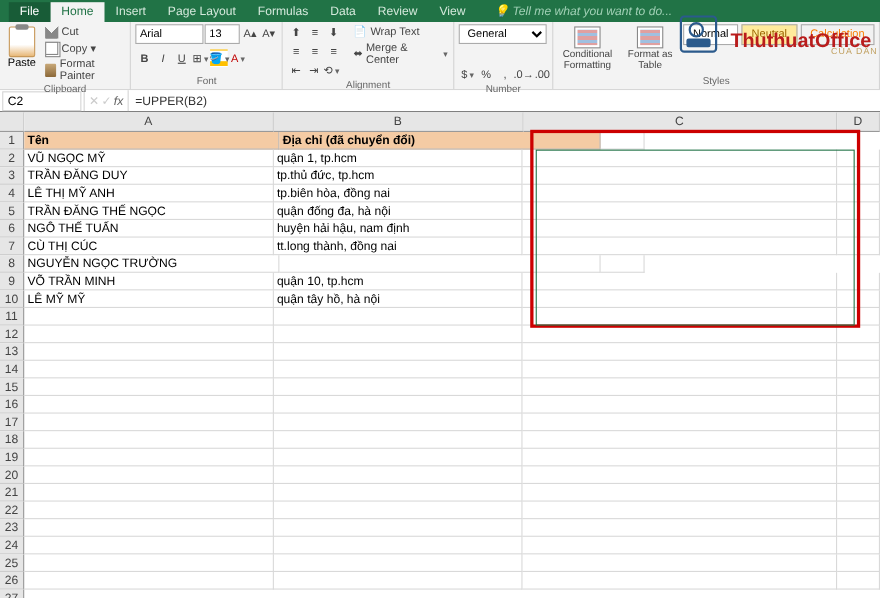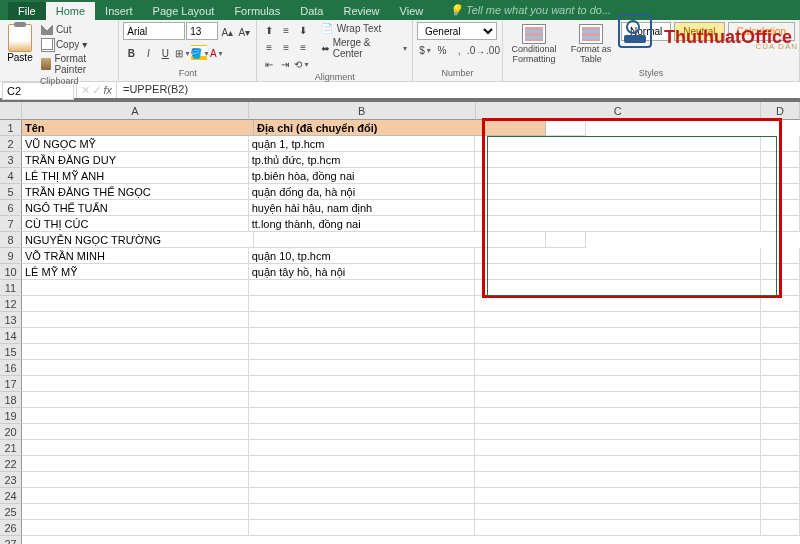--- a/index.html
+++ b/index.html
@@ -15,45 +15,45 @@
 .group-body{display:flex;align-items:flex-start;gap:3px;flex:1}
 .paste-btn{display:flex;flex-direction:column;align-items:center;width:36px;padding-top:2px}
 .paste-icon{width:24px;height:28px;background:linear-gradient(#fff 60%,#e8b878);border:1px solid #c89858;border-radius:2px;position:relative}
 .paste-icon::before{content:"";position:absolute;top:-3px;left:5px;width:12px;height:5px;background:#888;border-radius:2px}
 .small-btns{display:flex;flex-direction:column;gap:1px;font-size:10px;color:#444}
 .small-btn{display:flex;align-items:center;gap:3px;padding:1px 2px}
 .mini-icon{width:12px;height:12px;display:inline-block}
 .cut-i{background:linear-gradient(45deg,#888 45%,transparent 45%),linear-gradient(-45deg,#888 45%,transparent 45%)}
 .copy-i{background:#fff;border:1px solid #888;box-shadow:1px 1px 0 #fff,1px 1px 0 1px #888}
 .brush-i{background:linear-gradient(#c8a878,#8b6838);border-radius:1px}
-.font-row{display:flex;gap:1px;align-items:flex-end;margin-bottom:2px}
+.font-row{display:flex;gap:1px;align-items:center;margin-bottom:2px}
 .font-sel{border:1px solid #ababab;background:#fff;font-size:10px;padding:1px 3px;height:18px}
 .fname{width:62px}
 .fsize{width:32px}
 .sq-btn{width:16px;height:16px;border:1px solid transparent;display:flex;align-items:center;justify-content:center;font-size:10px;color:#444;cursor:pointer}
 .bold{font-weight:bold}
 .italic{font-style:italic}
 .underline{text-decoration:underline}
 .align-grid{display:grid;grid-template-columns:repeat(3,16px);gap:1px}
 .align-extras{display:flex;flex-direction:column;gap:1px;font-size:10px;color:#444;margin-left:6px}
 .ext-btn{display:flex;align-items:center;gap:3px;padding:1px}
-.num-col{display:flex;flex-direction:column;gap:2px}
+.num-col{display:flex;flex-direction:column;gap:20px}
 .cond-btn{display:flex;flex-direction:column;align-items:center;width:54px;font-size:9px;color:#444;text-align:center;padding-top:2px}
 .cond-icon{width:24px;height:20px;background:#fff;border:1px solid #888;position:relative}
 .cond-icon::after{content:"";position:absolute;inset:2px;background:repeating-linear-gradient(#e0a0a0 0 3px,#a0c0e0 3px 6px)}
 .style-pills{display:flex;gap:3px}
 .pill{border:1px solid #ababab;padding:3px 8px;font-size:10px;background:#fff}
 .pill.neutral{background:#ffeb9c;color:#9c6500}
 .pill.calc{background:#f2f2f2;color:#fa7d00}
 .watermark{position:absolute;right:8px;top:14px;z-index:10;font-size:18px;font-weight:bold;color:#b91c1c;display:flex;align-items:flex-end;gap:12px}
 .wm-logo{width:34px;height:34px;border:2px solid #2b5a8c;border-radius:4px;position:relative}
 .wm-logo::before{content:"";position:absolute;top:4px;left:6px;width:10px;height:10px;border:2px solid #2b5a8c;border-radius:50%}
 .wm-logo::after{content:"";position:absolute;bottom:3px;left:4px;right:4px;height:8px;background:#2b5a8c;border-radius:2px}
 .wm-sub{position:absolute;right:2px;top:42px;font-size:8px;color:#c0a060;letter-spacing:1px}
-.formula-bar{height:20px;display:flex;border-bottom:4px solid #737373;background:#fff}
+.formula-bar{height:20px;display:flex;border-bottom:1px solid #737373;align-items:center;background:#fff}
 .name-box{width:72px;border:1px solid #d4d4d4;height:18px;padding:1px 4px;font-size:11px;margin:0 2px}
 .fb-btns{display:flex;gap:2px;color:#888;padding:0 4px;border-left:1px solid #d4d4d4;border-right:1px solid #d4d4d4;height:100%;align-items:center}
 .fx{font-style:italic;font-size:11px;color:#666}
 .formula-input{flex:1;padding:1px 6px;font-size:11px;color:#333}
 .sheet{display:flex;height:calc(100% - 102px);overflow:hidden}
 .corner{width:22px;height:18px;background:#e6e6e6;border-right:1px solid #ccc;border-bottom:1px solid #999}
 .col-headers{display:flex;height:18px}
 .ch{background:#e6e6e6;border-right:1px solid #ccc;border-bottom:1px solid #999;text-align:center;font-size:11px;color:#444;line-height:18px}
 .row-headers{display:flex;flex-direction:column}
 .rh{width:22px;background:#e6e6e6;border-right:1px solid #999;border-bottom:1px solid #ccc;text-align:center;font-size:11px;color:#444;line-height:16px;height:16px}

